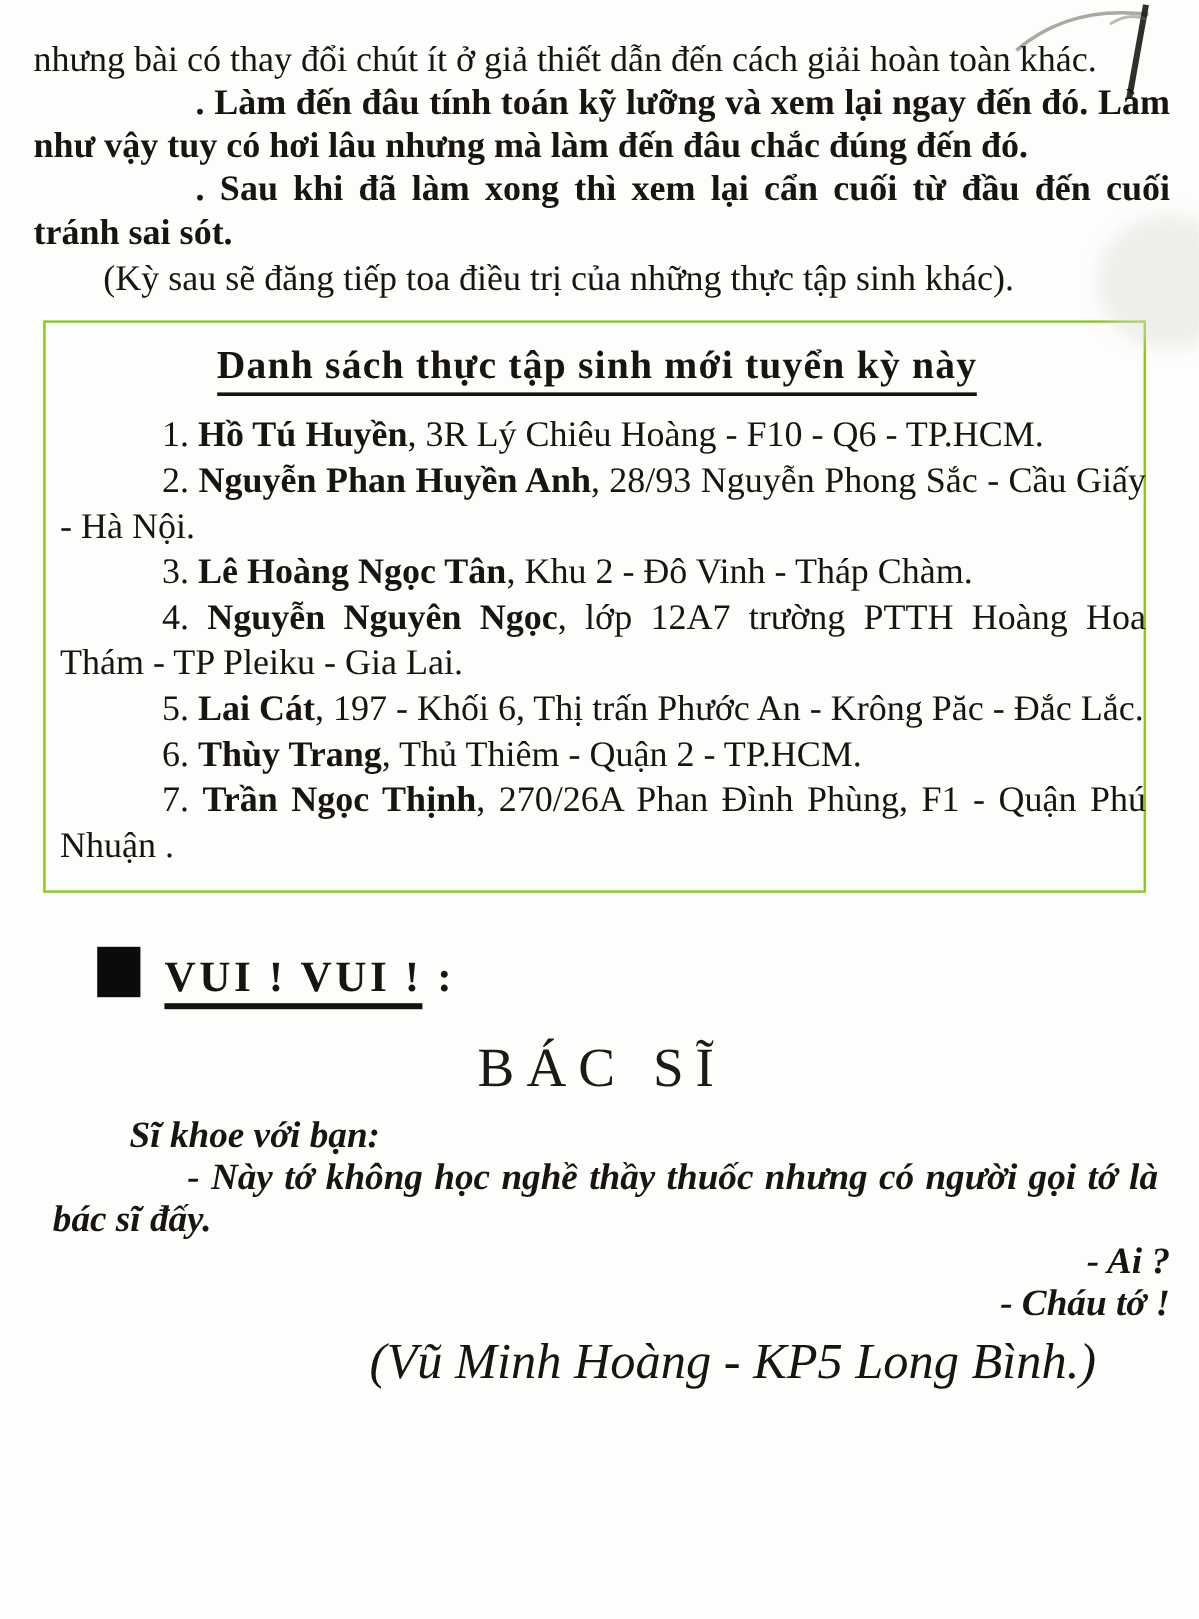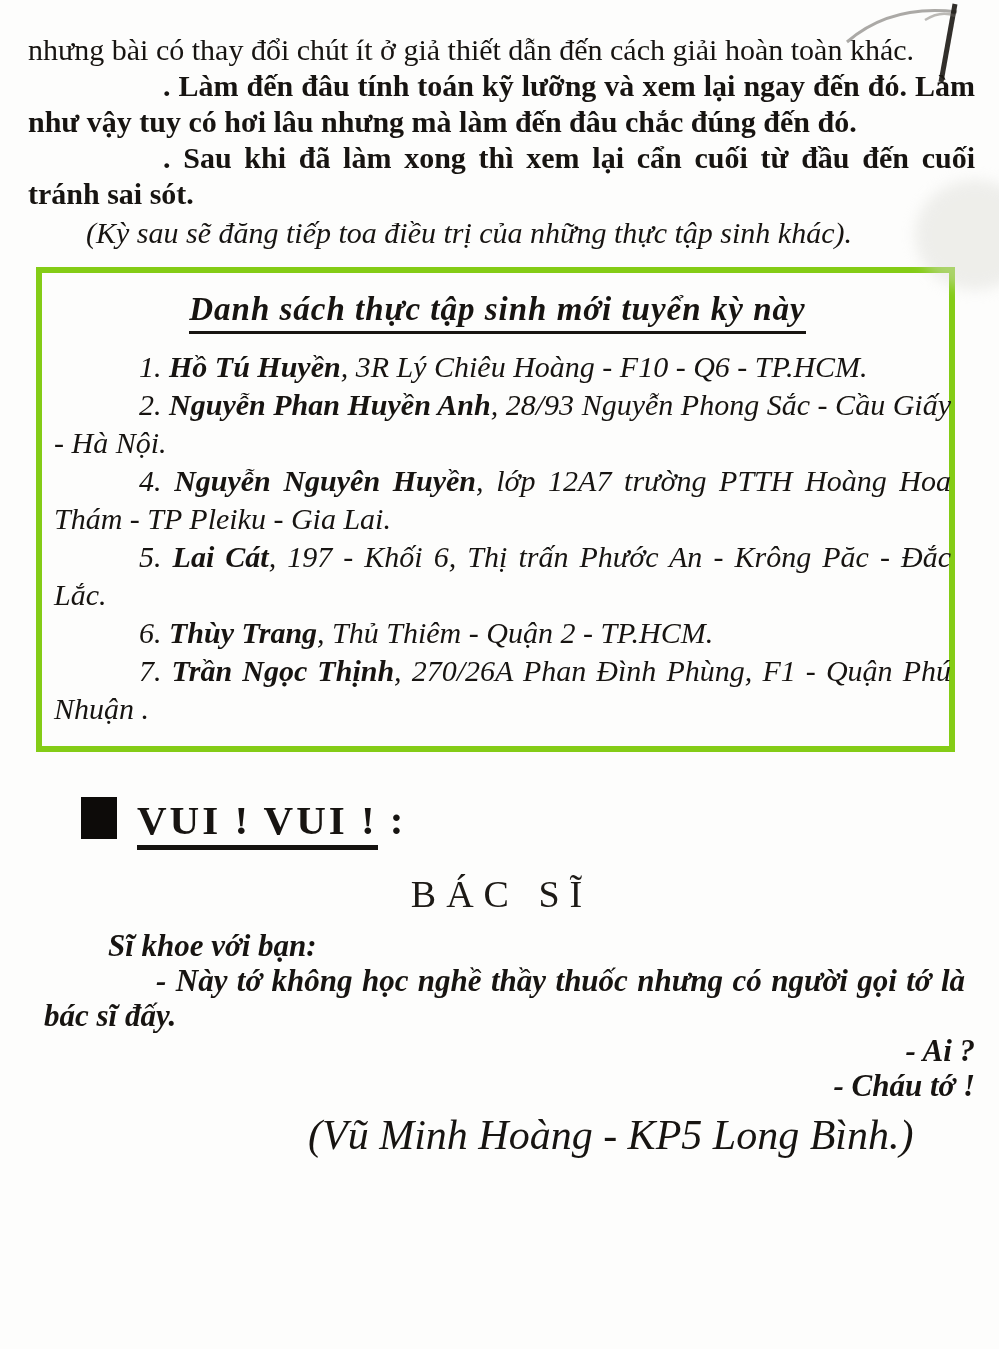--- a/index.html
+++ b/index.html
@@ -9,53 +9,52 @@
     color: #171411;
     font-family: "Liberation Serif", "DejaVu Serif", serif;
     overflow: hidden;
     position: relative;
   }
   .page { padding: 22px 24px 0 28px; position: relative; margin-top: 10px; }
 
   
   .intro p { margin: 0; font-size: 30px; line-height: 36px; text-align: justify; }
   .p-indent { text-indent: 135px; font-weight: bold; }
-  .p-italic { font-style: italic; text-indent: 58px; font-size: 31px; line-height: 38px; margin-top: 3px !important; }
+  .p-italic { text-indent: 58px; font-size: 31px; line-height: 38px; margin-top: 3px !important; }
 
   
   .box {
     margin: 16px 20px 0 8px;
-    border: 6px solid #84cc16;
+    border: 2px solid #84cc16;
     padding: 14px 8px 18px 12px;
-    font-style: italic;
   }
   .box-title-wrap { text-align: center; margin: 4px 0 20px 0; }
   .box-title {
     font-weight: bold; font-size: 33px; letter-spacing: 1px;
     border-bottom: 3px solid #181511; padding-bottom: 4px;
     white-space: nowrap;
   }
   .entry {
     margin: 0 -10px 0 0;
     font-size: 30px; line-height: 38px;
     text-align: justify; text-indent: 85px;
   }
   .entry b { font-weight: bold; }
 
   
-  .vui-row { margin: 40px 0 0 38px; font-size: 41px; font-weight: bold; letter-spacing: 1px; padding-left: 15px; }
+  .vui-row { margin: 40px 0 0 38px; font-size: 36px; font-weight: bold; letter-spacing: 1px; padding-left: 15px; }
   .vui-square {
     display: inline-block; width: 36px; height: 42px;
     background: #0d0b09; margin-right: 20px; transform: translateY(5px);
   }
   .vui-text { border-bottom: 5px solid #151310; padding-bottom: 2px; letter-spacing: 3px; }
   .vui-colon { margin-left: 12px; }
 
   .joke-title {
-    text-align: center; font-size: 38px; letter-spacing: 10px;
+    text-align: center; font-size: 46px; letter-spacing: 10px;
     margin-top: 28px; font-weight: 400; color: #1d1a16;
   }
 
   .joke { margin: 12px 0 0 16px; font-size: 31px; line-height: 35px; font-weight: bold; font-style: italic; }
   .joke p { margin: 0; }
   .jk-first { text-indent: 64px; }
   .jk-long { text-indent: 112px; text-align: justify; margin-right: 10px !important; }
   .jk-rest { text-indent: 112px; text-align: right; }
 
   .attribution {
@@ -82,21 +81,22 @@
     <p class="p-indent">. Sau khi đã làm xong thì xem lại cẩn cuối từ đầu đến cuối tránh sai sót.</p>
     <p class="p-italic">(Kỳ sau sẽ đăng tiếp toa điều trị của những thực tập sinh khác).</p>
   </div>
 
   <div class="box">
     <div class="box-title-wrap">
       <span class="box-title">Danh sách thực tập sinh mới tuyển kỳ này</span>
     </div>
     <p class="entry"><span>1. </span><b>Hồ Tú Huyền</b><span>, 3R Lý Chiêu Hoàng - F10 - Q6 - TP.HCM.</span></p>
     <p class="entry"><span>2. </span><b>Nguyễn Phan Huyền Anh</b><span>, 28/93 Nguyễn Phong Sắc - Cầu Giấy - Hà Nội.</span></p>
-    <p class="entry"><span>4. </span><b>Nguyễn Nguyên Huyền</b><span>, lớp 12A7 trường PTTH Hoàng Hoa Thám - TP Pleiku - Gia Lai.</span></p>
+    <p class="entry"><span>3. </span><b>Lê Hoàng Ngọc Tân</b><span>, Khu 2 - Đô Vinh - Tháp Chàm.</span></p>
+    <p class="entry"><span>4. </span><b>Nguyễn Nguyên Ngọc</b><span>, lớp 12A7 trường PTTH Hoàng Hoa Thám - TP Pleiku - Gia Lai.</span></p>
     <p class="entry"><span>5. </span><b>Lai Cát</b><span>, 197 - Khối 6, Thị trấn Phước An - Krông Păc - Đắc Lắc.</span></p>
     <p class="entry"><span>6. </span><b>Thùy Trang</b><span>, Thủ Thiêm - Quận 2 - TP.HCM.</span></p>
     <p class="entry"><span>7. </span><b>Trần Ngọc Thịnh</b><span>, 270/26A Phan Đình Phùng, F1 - Quận Phú Nhuận .</span></p>
   </div>
 
   <div class="vui-row">
     <span class="vui-square"></span><span class="vui-text">VUI ! VUI !</span><span class="vui-colon">:</span>
   </div>
 
   <div class="joke-title">BÁC SĨ</div>

